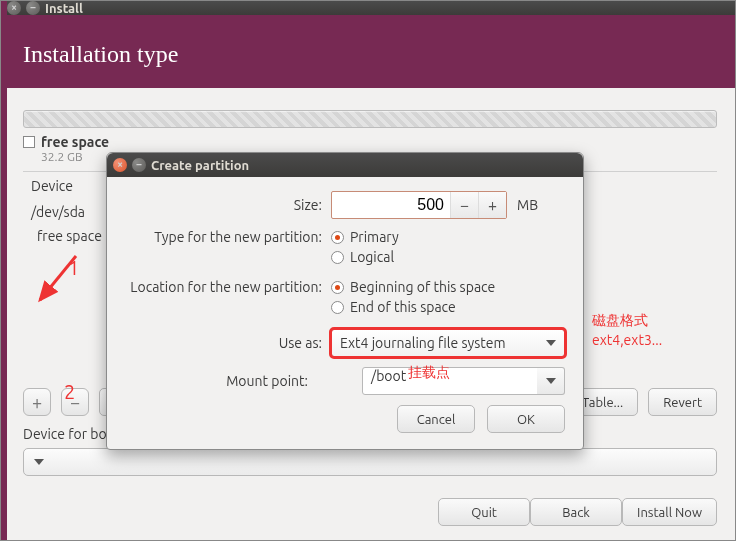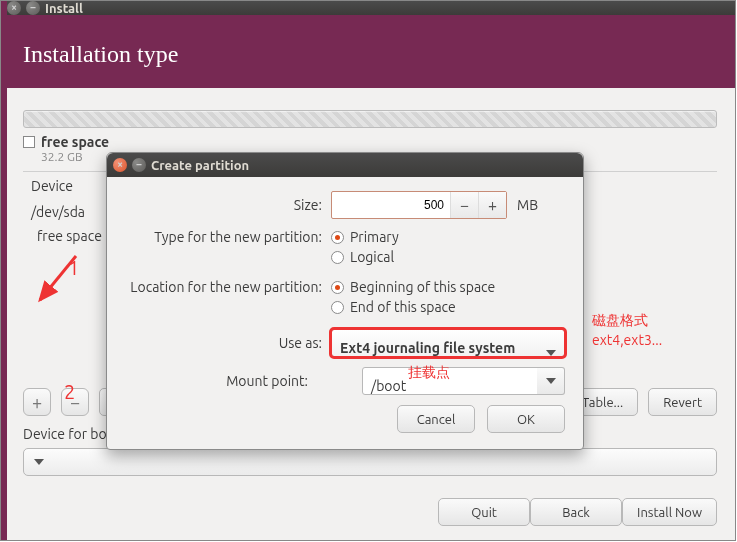--- a/index.html
+++ b/index.html
@@ -127,42 +127,41 @@
   .radio { width:13px; height:13px; border-radius:50%; border:1px solid #8a8a8a; display:inline-flex; align-items:center; justify-content:center; margin-right:6px; background:#fff;}
   .radio.sel::after { content:""; width:5px; height:5px; border-radius:50%; background:#dd4814;}
   .radio-line { display:flex; align-items:center; margin-bottom:4px;}
   .spin {
     display:flex; align-items:center;
     border:1px solid #c78b76; border-radius:2px; height:28px;
     background:#fff;
   }
   .spin input {
     width:118px; border:none; outline:none; text-align:right;
-    font-size:12px; padding-right:6px;
+    font-size:16px; padding-right:6px;
   }
   .spin .sbtn {
     width:28px; height:100%;
     border-left:1px solid #ddd;
     display:flex; align-items:center; justify-content:center;
     font-size:16px; color:#555; background:linear-gradient(#fafafa,#e9e9e9);
   }
   .sel-box {
     flex:1; height:28px;
     border:1px solid #b8b8b8; border-radius:3px;
     background:linear-gradient(#fff,#f2f2f2);
-    display:flex; align-items:flex-end; justify-content:space-between;
+    display:flex; align-items:center; justify-content:space-between;
     padding:0 8px;
-    font-weight:bold;
   }
   .sel-box.highlight { outline:3px solid #e33; outline-offset:-1px;}
   .mp-box {
     height:28px;
     border:1px solid #b8b8b8; border-radius:3px;
     background:#fff;
-    display:flex; align-items:flex-end;
+    display:flex; align-items:flex-start;
     padding:0 8px;
     width:178px;
     justify-content:space-between;
     margin-left:45px;
   }
   .mp-btn {
     width:28px; height:28px;
     border:1px solid #b8b8b8; border-left:none; border-radius:0 3px 3px 0;
     background:linear-gradient(#fafafa,#e9e9e9);
     display:flex; align-items:center; justify-content:center;

